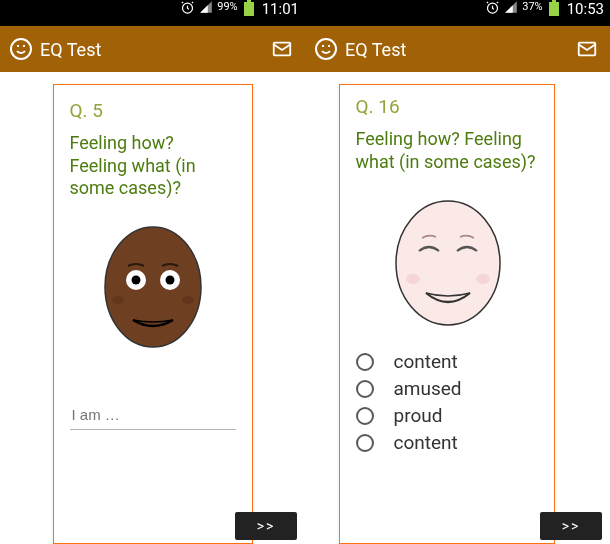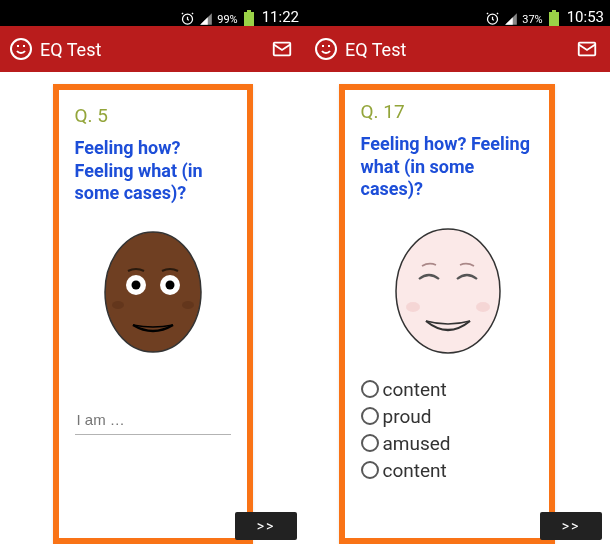--- a/index.html
+++ b/index.html
@@ -15,33 +15,33 @@
     position: relative;
     width: 305px;
     height: 544px;
     background: #fff;
   }
   .status-bar {
     height: 26px;
     background: #000;
     color: #fff;
     display: flex;
-    align-items: flex-end;
+    align-items: flex-start;
     justify-content: flex-end;
     padding: 0 6px;
     font-size: 13px;
     gap: 4px;
   }
   .sb-left-spacer { flex: 1; }
   .sb-alarm, .sb-signal, .sb-battery { display: inline-flex; align-items: center; }
   .sb-battery-pct { font-size: 11px; margin-right: 2px; }
   .sb-time { font-size: 15px; margin-left: 4px; }
   .app-bar {
     height: 46px;
-    background: #b91c1c;
+    background: #a16207;
     color: #fff;
     display: flex;
     align-items: center;
     padding: 0 10px 0 8px;
   }
   .app-icon {
     width: 26px; height: 26px;
     display: flex; align-items: center; justify-content: center;
     margin-right: 6px;
   }
@@ -49,40 +49,40 @@
   .mail-icon { width: 26px; height: 26px; display:flex; align-items:center; justify-content:center; }
   .content {
     position: absolute;
     top: 72px; left: 0; right: 0; bottom: 0;
     display: flex;
     justify-content: center;
     padding-top: 12px;
   }
   .card {
     background: #fff;
-    border: 6px solid #f97316;
+    border: 1px solid #f97316;
     width: 200px;
     padding: 14px 16px 14px 16px;
     box-shadow: 0 1px 3px rgba(0,0,0,0.1);
   }
   .card.right {
     width: 216px;
     margin-left: -22px;
     padding: 10px 14px 14px 16px;
   }
   .qnum {
     color: #93a53a;
     font-size: 19px;
     font-weight: 400;
     margin-bottom: 10px;
   }
   .qtext {
-    color: #1d4ed8;
+    color: #4d7c0f;
     font-size: 18px;
-    font-weight: 700;
+    font-weight: 400;
     line-height: 1.25;
     margin-bottom: 22px;
   }
   .face-wrap {
     display: flex;
     justify-content: center;
     margin-bottom: 18px;
   }
   .input-line {
     border: none;
@@ -94,21 +94,21 @@
     outline: none;
     background: transparent;
     margin-top: 30px;
   }
   .options {
     margin-top: 6px;
   }
   .option {
     display: flex;
     align-items: center;
-    gap: 4px;
+    gap: 20px;
     font-size: 19px;
     color: #333;
     padding: 2px 0;
   }
   .radio {
     width: 18px; height: 18px;
     border: 2px solid #585858;
     border-radius: 50%;
     flex-shrink: 0;
   }
@@ -148,21 +148,21 @@
           <path d="M2 22L15 9V22H2Z" fill="#fff"></path>
         </svg>
     </span>
     <span class="sb-battery-pct">99%</span>
     <span class="sb-battery">
       <svg width="10" height="16" viewBox="0 0 10 16">
           <rect x="3" y="0" width="4" height="2" fill="#9ad247"></rect>
           <rect x="0" y="2" width="10" height="14" fill="#9ad247"></rect>
         </svg>
     </span>
-    <span class="sb-time">11:22</span>
+    <span class="sb-time">11:01</span>
   </div>
   <div class="app-bar">
     <span class="app-icon">
       <svg width="24" height="24" viewBox="0 0 24 24" fill="none" stroke="#ffffff" stroke-width="2">
           <circle cx="12" cy="12" r="10"></circle>
           <path d="M8 14s1.5 2 4 2 4-2 4-2"></path>
           <line x1="8" y1="9" x2="10" y2="9"></line>
           <line x1="14" y1="9" x2="16" y2="9"></line>
         </svg>
     </span>
@@ -236,21 +236,21 @@
     <span class="app-title">EQ Test</span>
     <span class="mail-icon">
       <svg width="22" height="22" viewBox="0 0 24 24" fill="none" stroke="#ffffff" stroke-width="2">
           <rect x="3" y="5" width="18" height="14" rx="1"></rect>
           <path d="M3 7l9 6 9-6"></path>
         </svg>
     </span>
   </div>
   <div class="content">
     <div class="card right">
-      <div class="qnum">Q. 17</div>
+      <div class="qnum">Q. 16</div>
       <div class="qtext">Feeling how? Feeling what (in some cases)?</div>
       <div class="face-wrap">
         <svg width="118" height="135" viewBox="0 0 118 135">
           <ellipse cx="59" cy="68" rx="52" ry="62" fill="#fbe9e8" stroke="#333" stroke-width="1.5"></ellipse>
           <path d="M30 56 Q40 48 50 56" stroke="#555" stroke-width="2.2" fill="none"></path>
           <path d="M68 56 Q78 48 88 56" stroke="#555" stroke-width="2.2" fill="none"></path>
           <path d="M33 43 Q40 39 47 42" stroke="#a88" stroke-width="1.8" fill="none"></path>
           <path d="M71 42 Q78 39 85 43" stroke="#a88" stroke-width="1.8" fill="none"></path>
           <ellipse cx="24" cy="84" rx="7" ry="5" fill="#f3cfcf" opacity="0.75"></ellipse>
           <ellipse cx="94" cy="84" rx="7" ry="5" fill="#f3cfcf" opacity="0.75"></ellipse>
@@ -258,25 +258,25 @@
           <path d="M37 98 Q59 104 81 98" stroke="#333" stroke-width="1.5" fill="none"></path>
         </svg>
       </div>
       <div class="options">
         <div class="option">
             <span class="radio"></span>
             <span>content</span>
           </div>
         <div class="option">
             <span class="radio"></span>
+            <span>amused</span>
+          </div>
+        <div class="option">
+            <span class="radio"></span>
             <span>proud</span>
-          </div>
-        <div class="option">
-            <span class="radio"></span>
-            <span>amused</span>
           </div>
         <div class="option">
             <span class="radio"></span>
             <span>content</span>
           </div>
       </div>
     </div>
   </div>
   <div class="next-btn">&gt;&gt;</div>
 </div>

